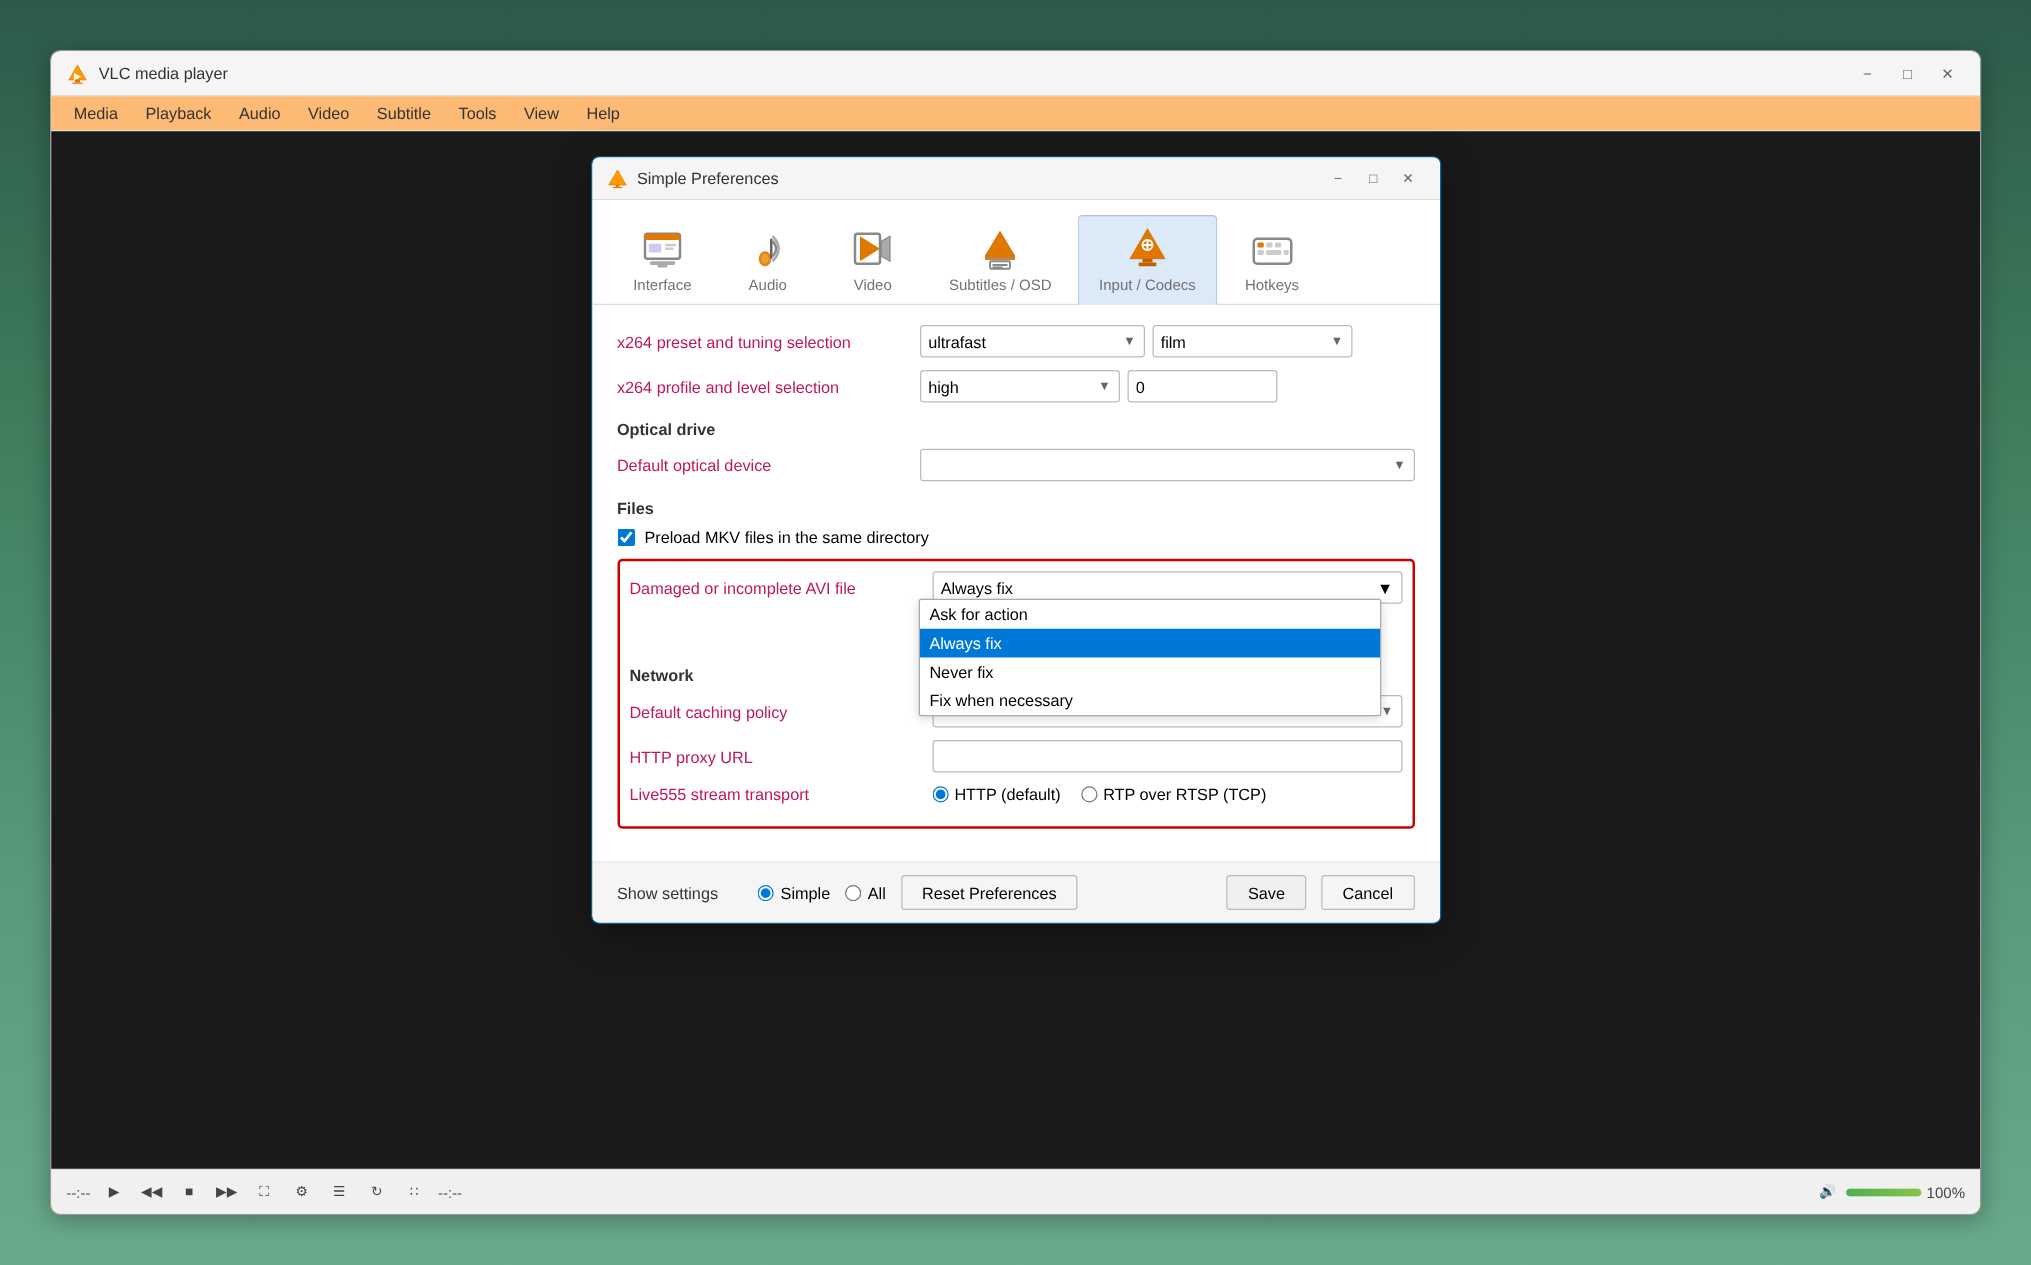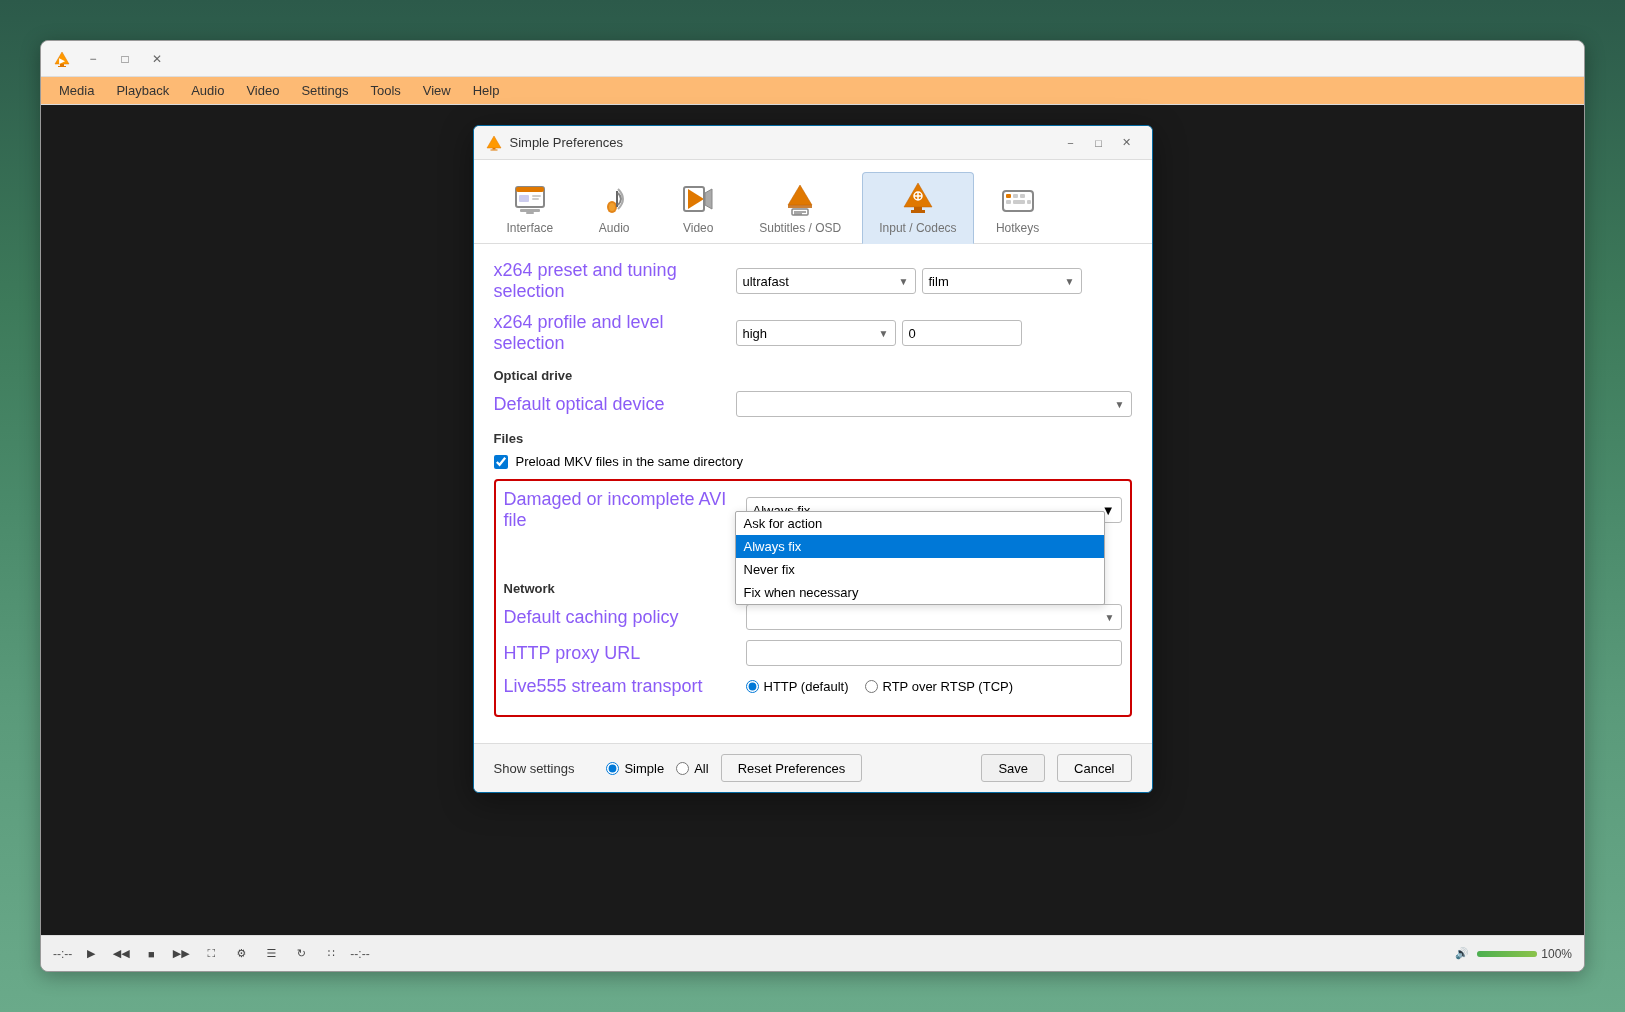--- a/index.html
+++ b/index.html
@@ -266,22 +266,22 @@
 
     .setting-row {
       display: flex;
       align-items: center;
       margin-bottom: 10px;
       gap: 12px;
     }
 
     .setting-label {
       width: 230px;
-      font-size: 18px;
-      color: #8b5cf6;
+      font-size: 13px;
+      color: #be185d;
       flex-shrink: 0;
     }
 
     .setting-control {
       flex: 1;
       display: flex;
       gap: 6px;
       align-items: center;
     }
 
@@ -417,33 +417,34 @@
 <div class="main-window">
 
   <div class="title-bar">
 
     <svg class="title-bar-icon" viewBox="0 0 18 18">
       <polygon points="9,2 16,14 2,14" fill="#f90" stroke="#e07800" stroke-width="0.5"></polygon>
       <rect x="7" y="14" width="4" height="2" fill="#e07800"></rect>
       <rect x="5" y="16" width="8" height="1" fill="#e07800"></rect>
       <text x="9" y="13" text-anchor="middle" font-size="7" fill="white" font-weight="bold">▶</text>
     </svg>
+    <span class="title-bar-title">VLC media player</span>
     <div class="title-bar-buttons">
       <button class="title-btn">−</button>
       <button class="title-btn">□</button>
       <button class="title-btn close">✕</button>
     </div>
   </div>
 
   <div class="menu-bar">
     <span class="menu-item">Media</span>
     <span class="menu-item">Playback</span>
     <span class="menu-item">Audio</span>
     <span class="menu-item">Video</span>
-    <span class="menu-item">Settings</span>
+    <span class="menu-item">Subtitle</span>
     <span class="menu-item">Tools</span>
     <span class="menu-item">View</span>
     <span class="menu-item">Help</span>
   </div>
 
   <div class="content-area">
 
     <div class="dialog">
 
       <div class="dialog-title-bar">

